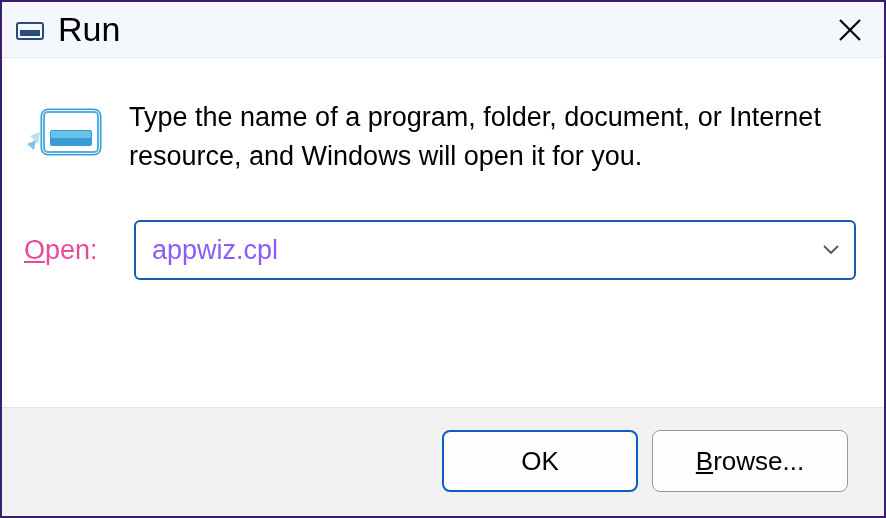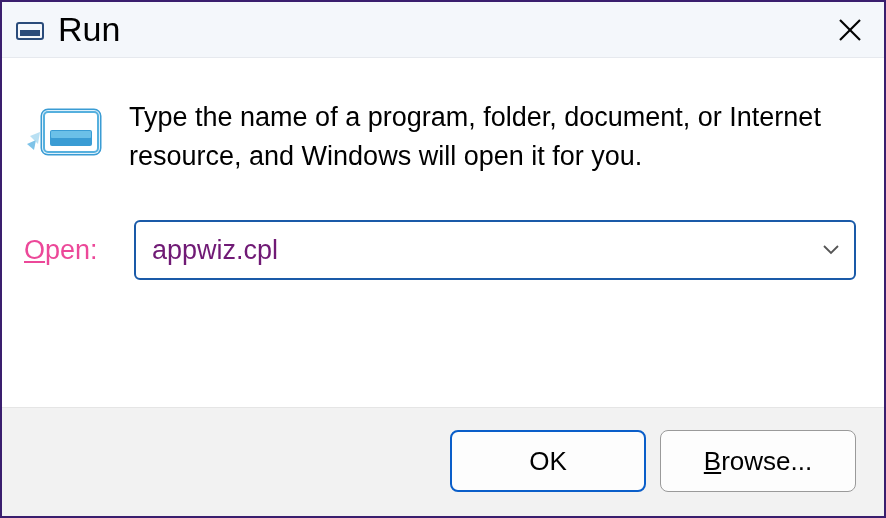--- a/index.html
+++ b/index.html
@@ -108,39 +108,39 @@
       position: relative;
     }
     .combo {
       width: 100%;
       height: 60px;
       border: 2px solid #1a5aa8;
       border-radius: 6px;
       padding: 0 50px 0 16px;
       font-size: 27px;
       font-family: inherit;
-      color: #701a75;
+      color: #8b5cf6;
       background: #fff;
       outline: none;
     }
     .combo-chevron {
       position: absolute;
       right: 16px;
       top: 50%;
       transform: translateY(-50%);
       pointer-events: none;
     }
     .combo-chevron svg {
       width: 18px;
       height: 12px;
     }
     .footer {
       background: #f2f2f2;
       border-top: 1px solid #e5e5e5;
-      padding: 22px 28px 24px 24px;
+      padding: 22px 36px 24px 24px;
       display: flex;
       justify-content: flex-end;
       gap: 14px;
     }
     .btn {
       min-width: 196px;
       height: 62px;
       border: 1.5px solid #9a9a9a;
       border-radius: 8px;
       background: #fdfdfd;

